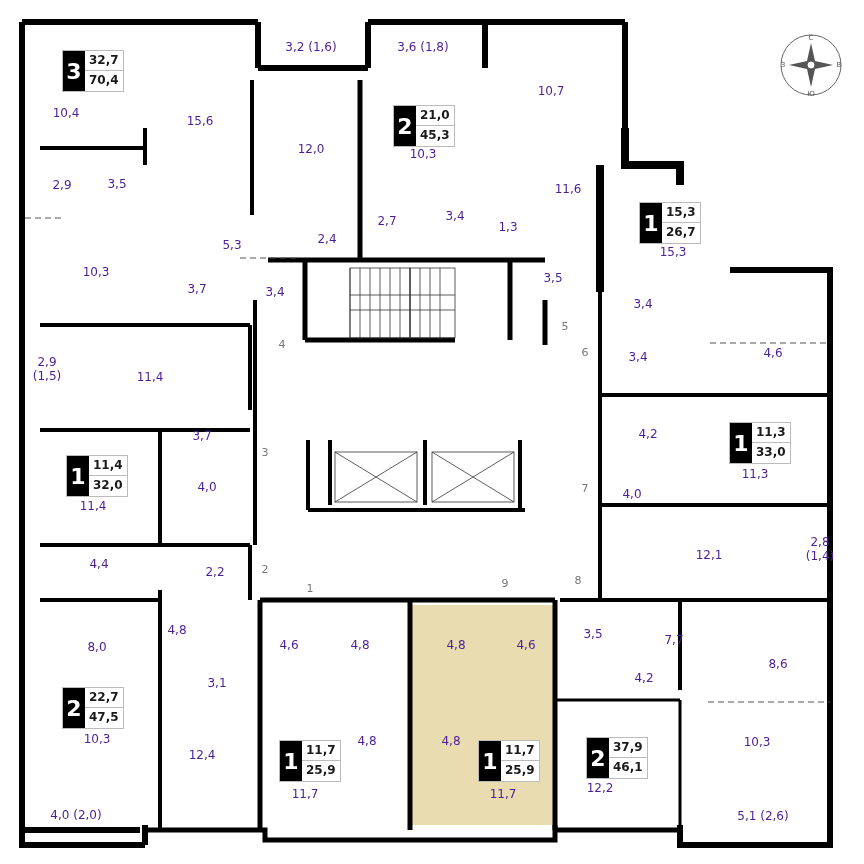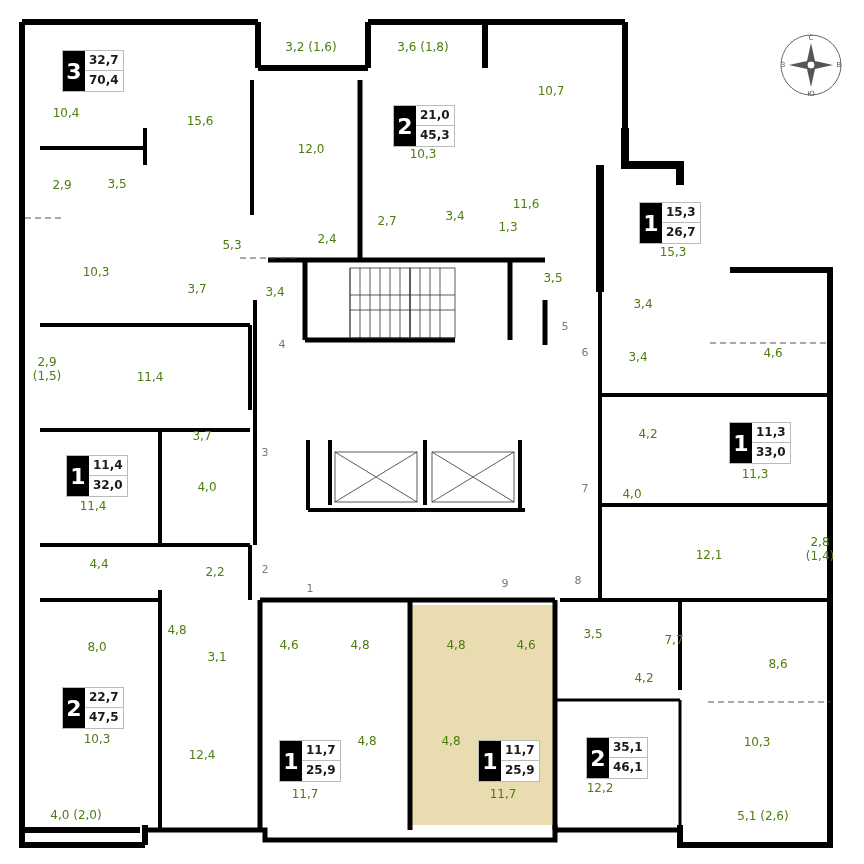--- a/index.html
+++ b/index.html
@@ -1,18 +1,18 @@
 <!DOCTYPE html>
 <html><head>
 <meta charset="utf-8">
 <style>
   html,body{margin:0;padding:0;background:#fff;}
   body{width:864px;height:864px;position:relative;overflow:hidden;font-family:"DejaVu Sans","Liberation Sans",sans-serif;color:#1a1a1a;}
   #plan{position:absolute;left:0;top:0;width:864px;height:864px;}
-  .lbl{position:absolute;font-size:12px;color:#4d7c0f;transform:translate(-50%,-50%);white-space:nowrap;line-height:1.15;text-align:center;}
+  .lbl{position:absolute;font-size:12px;color:#4c1d95;transform:translate(-50%,-50%);white-space:nowrap;line-height:1.15;text-align:center;}
   .door{position:absolute;font-size:11px;color:#777;transform:translate(-50%,-50%);}
   .badge{position:absolute;display:flex;height:40px;border:1px solid #bbb;background:#fff;}
   .badge .rooms{width:22px;background:#000;color:#fff;font-size:22px;font-weight:bold;display:flex;align-items:center;justify-content:center;}
   .badge .nums{display:flex;flex-direction:column;}
   .badge .nums span{font-size:12px;font-weight:bold;line-height:19px;height:19px;padding:0 4px;}
   .badge .nums span:first-child{border-bottom:1px solid #bbb;}
   .compass{position:absolute;left:779px;top:33px;width:64px;height:64px;}
 </style>
 </head>
 <body>
@@ -68,21 +68,21 @@
     <div class="lbl" style="left: 275px; top: 293px; white-space: pre;">3,4</div>
     <div class="lbl" style="left: 311px; top: 48px; white-space: pre;">3,2 (1,6)</div>
     <div class="lbl" style="left: 423px; top: 48px; white-space: pre;">3,6 (1,8)</div>
     <div class="lbl" style="left: 311px; top: 150px; white-space: pre;">12,0</div>
     <div class="lbl" style="left: 423px; top: 155px; white-space: pre;">10,3</div>
     <div class="lbl" style="left: 327px; top: 240px; white-space: pre;">2,4</div>
     <div class="lbl" style="left: 387px; top: 222px; white-space: pre;">2,7</div>
     <div class="lbl" style="left: 455px; top: 217px; white-space: pre;">3,4</div>
     <div class="lbl" style="left: 508px; top: 228px; white-space: pre;">1,3</div>
     <div class="lbl" style="left: 551px; top: 92px; white-space: pre;">10,7</div>
-    <div class="lbl" style="left: 526px; top: 190px; white-space: pre; margin-top: 15px;">11,6</div>
+    <div class="lbl" style="left: 568px; top: 190px; white-space: pre;">11,6</div>
     <div class="lbl" style="left: 553px; top: 279px; white-space: pre;">3,5</div>
     <div class="lbl" style="left: 673px; top: 253px; white-space: pre;">15,3</div>
     <div class="lbl" style="left: 643px; top: 305px; white-space: pre;">3,4</div>
     <div class="lbl" style="left: 638px; top: 358px; white-space: pre;">3,4</div>
     <div class="lbl" style="left: 773px; top: 354px; white-space: pre;">4,6</div>
     <div class="lbl" style="left: 47px; top: 370px; white-space: pre;">2,9
 (1,5)</div>
     <div class="lbl" style="left: 150px; top: 378px; white-space: pre;">11,4</div>
     <div class="lbl" style="left: 202px; top: 437px; white-space: pre;">3,7</div>
     <div class="lbl" style="left: 207px; top: 488px; white-space: pre;">4,0</div>
@@ -90,21 +90,21 @@
     <div class="lbl" style="left: 648px; top: 435px; white-space: pre;">4,2</div>
     <div class="lbl" style="left: 755px; top: 475px; white-space: pre;">11,3</div>
     <div class="lbl" style="left: 632px; top: 495px; white-space: pre;">4,0</div>
     <div class="lbl" style="left: 709px; top: 556px; white-space: pre;">12,1</div>
     <div class="lbl" style="left: 820px; top: 550px; white-space: pre;">2,8
 (1,4)</div>
     <div class="lbl" style="left: 99px; top: 565px; white-space: pre;">4,4</div>
     <div class="lbl" style="left: 215px; top: 573px; white-space: pre;">2,2</div>
     <div class="lbl" style="left: 177px; top: 631px; white-space: pre;">4,8</div>
     <div class="lbl" style="left: 97px; top: 648px; white-space: pre;">8,0</div>
-    <div class="lbl" style="left: 217px; top: 658px; white-space: pre;">3,1</div>
+    <div class="lbl" style="left: 217px; top: 684px; white-space: pre;">3,1</div>
     <div class="lbl" style="left: 97px; top: 740px; white-space: pre;">10,3</div>
     <div class="lbl" style="left: 202px; top: 756px; white-space: pre;">12,4</div>
     <div class="lbl" style="left: 76px; top: 816px; white-space: pre;">4,0 (2,0)</div>
     <div class="lbl" style="left: 289px; top: 646px; white-space: pre;">4,6</div>
     <div class="lbl" style="left: 360px; top: 646px; white-space: pre;">4,8</div>
     <div class="lbl" style="left: 456px; top: 646px; white-space: pre;">4,8</div>
     <div class="lbl" style="left: 526px; top: 646px; white-space: pre;">4,6</div>
     <div class="lbl" style="left: 367px; top: 742px; white-space: pre;">4,8</div>
     <div class="lbl" style="left: 451px; top: 742px; white-space: pre;">4,8</div>
     <div class="lbl" style="left: 305px; top: 795px; white-space: pre;">11,7</div>
@@ -181,21 +181,21 @@
 <div class="badge" style="left:478px;top:740px;">
   <div class="rooms">1</div>
   <div class="nums">
       <span>11,7</span>
       <span>25,9</span>
     </div>
 </div>
 <div class="badge" style="left:586px;top:737px;">
   <div class="rooms">2</div>
   <div class="nums">
-      <span>35,1</span>
+      <span>37,9</span>
       <span>46,1</span>
     </div>
 </div>
 
 <svg class="compass" viewBox="0 0 64 64">
   <circle cx="32" cy="32" r="30" fill="none" stroke="#666" stroke-width="1"></circle>
   <path d="M32 10 L36 28 L54 32 L36 36 L32 54 L28 36 L10 32 L28 28 Z" fill="#555"></path>
   <circle cx="32" cy="32" r="4" fill="#fff" stroke="#555"></circle>
   <text x="32" y="7" font-size="7" text-anchor="middle" fill="#555">С</text>
   <text x="32" y="63" font-size="7" text-anchor="middle" fill="#555">Ю</text>

